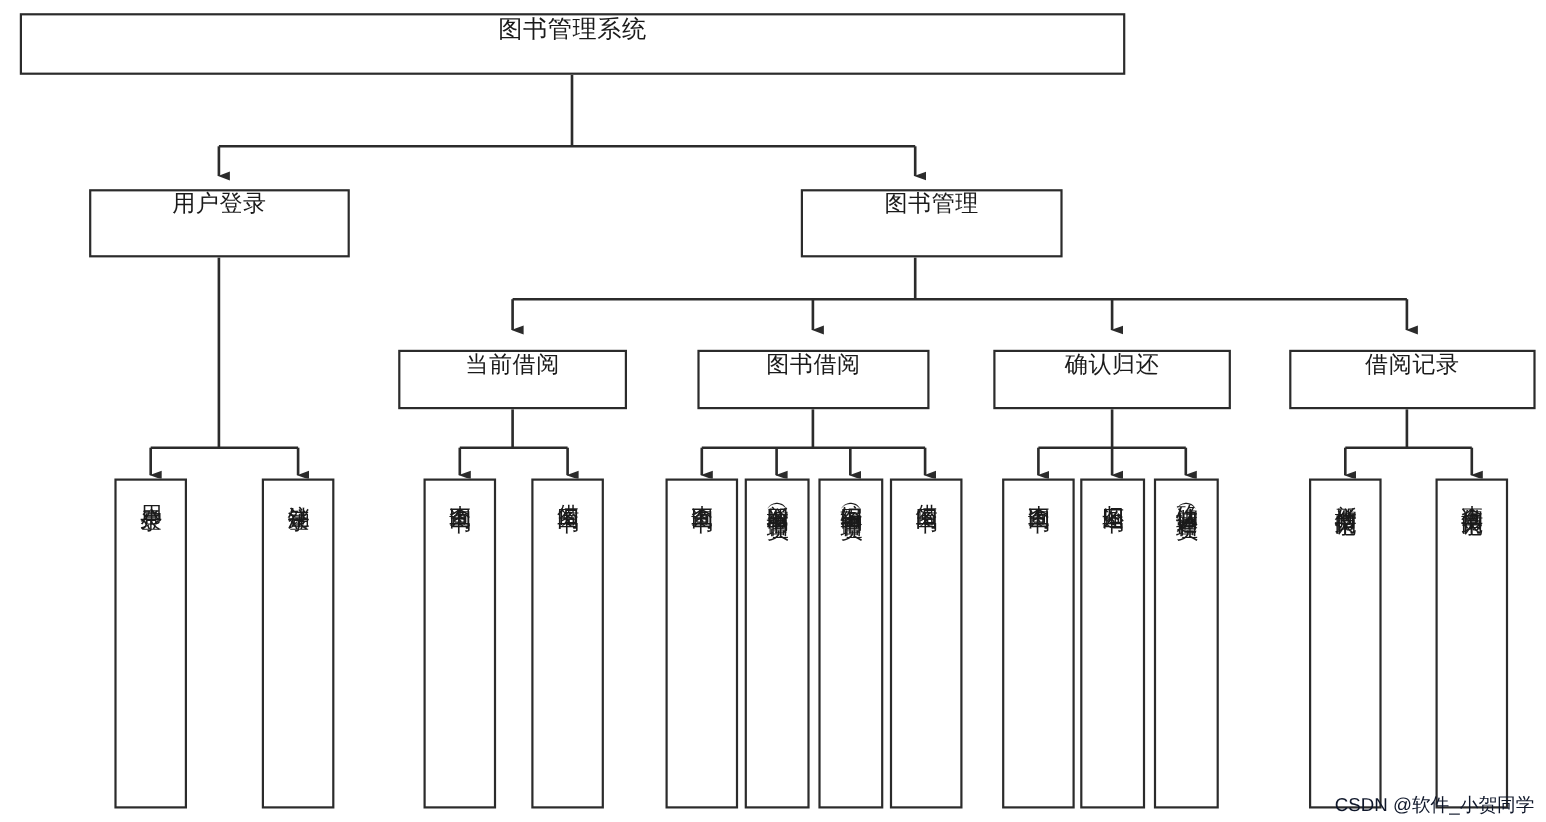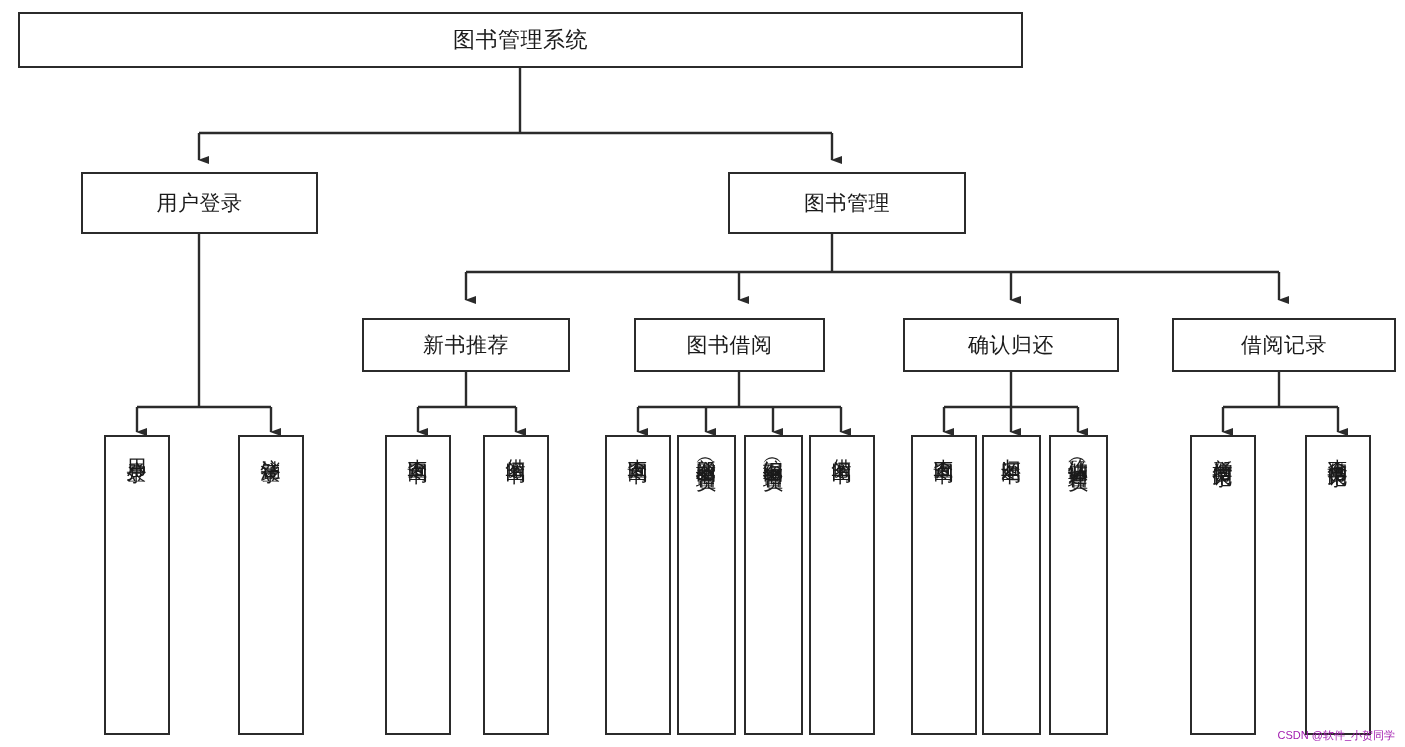--- a/index.html
+++ b/index.html
@@ -24,21 +24,20 @@
     width: 1405px;
     height: 747px;
     pointer-events: none;
   }
   .node {
     position: absolute;
     box-sizing: border-box;
     background: #ffffff;
     border: 2px solid #2b2b2b;
     display: flex;
-    align-items: center;
     justify-content: center;
     z-index: 2;
   }
   .node-label {
     font-size: 21px;
     color: #1a1a1a;
     line-height: 1.18;
     letter-spacing: 0.5px;
     text-align: center;
     white-space: nowrap;
@@ -54,22 +53,22 @@
   .node.vertical {
     align-items: flex-start;
     padding-top: 6px;
   }
   .node.root .node-label { font-size: 22px; }
   .node.level2 .node-label { font-size: 21px; }
   .watermark {
     position: absolute;
     right: 10px;
     bottom: 4px;
-    font-size: 11px;
-    color: #a21caf;
+    font-size: 17px;
+    color: #0f172a;
     z-index: 5;
     white-space: nowrap;
     font-family: "Liberation Sans", "DejaVu Sans", sans-serif;
   }
 </style>
 </head>
 <body>
 
 <div id="canvas">
 
@@ -140,23 +139,23 @@
   </div>
 
   <div class="node level2" style="left:81px; top:172px; width:237px; height:62px;">
     <span class="node-label">用户登录</span>
   </div>
   <div class="node level2" style="left:728px; top:172px; width:238px; height:62px;">
     <span class="node-label">图书管理</span>
   </div>
 
   <div class="node level2" style="left:362px; top:318px; width:208px; height:54px;">
-    <span class="node-label">新书推荐</span>
-  </div>
-  <div class="node level2" style="left:634px; top:318px; width:191px; height:54px;">
+    <span class="node-label">当前借阅</span>
+  </div>
+  <div class="node level2" style="left:634px; top:318px; width:211px; height:54px;">
     <span class="node-label">图书借阅</span>
   </div>
   <div class="node level2" style="left:903px; top:318px; width:216px; height:54px;">
     <span class="node-label">确认归还</span>
   </div>
   <div class="node level2" style="left:1172px; top:318px; width:224px; height:54px;">
     <span class="node-label">借阅记录</span>
   </div>
 
   <div class="node vertical" style="left:104px; top:435px; width:66px; height:300px;">

